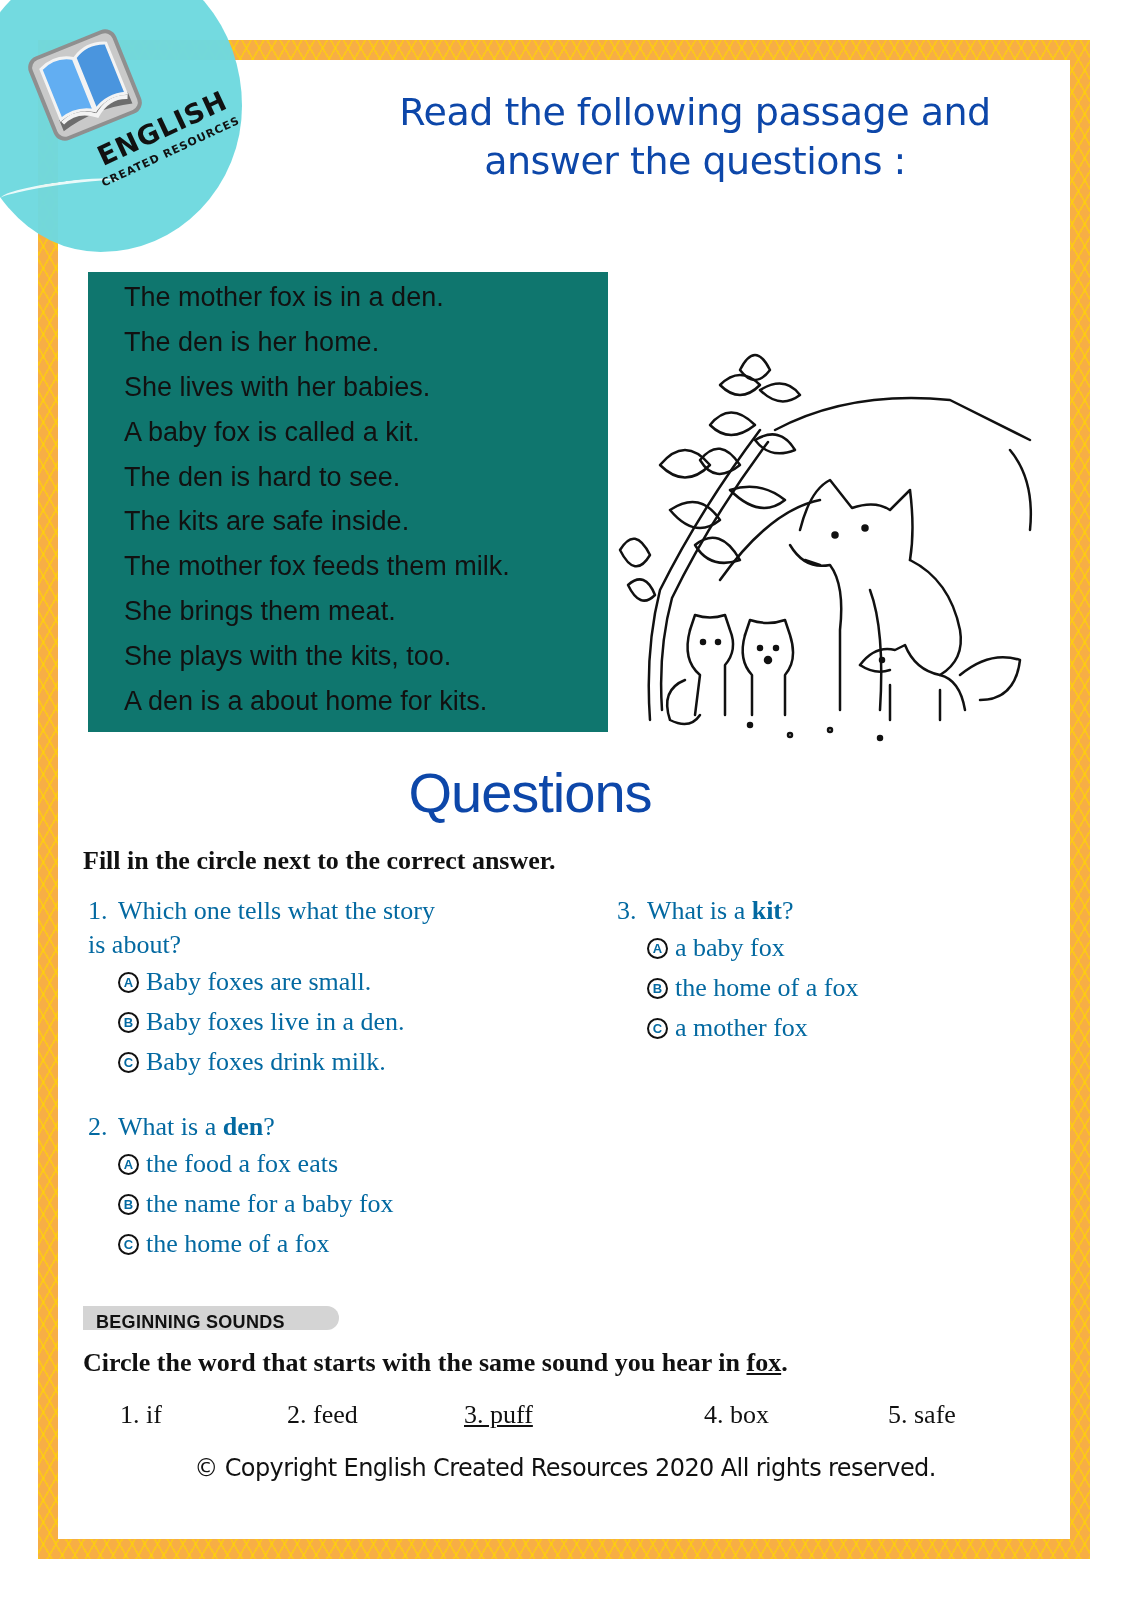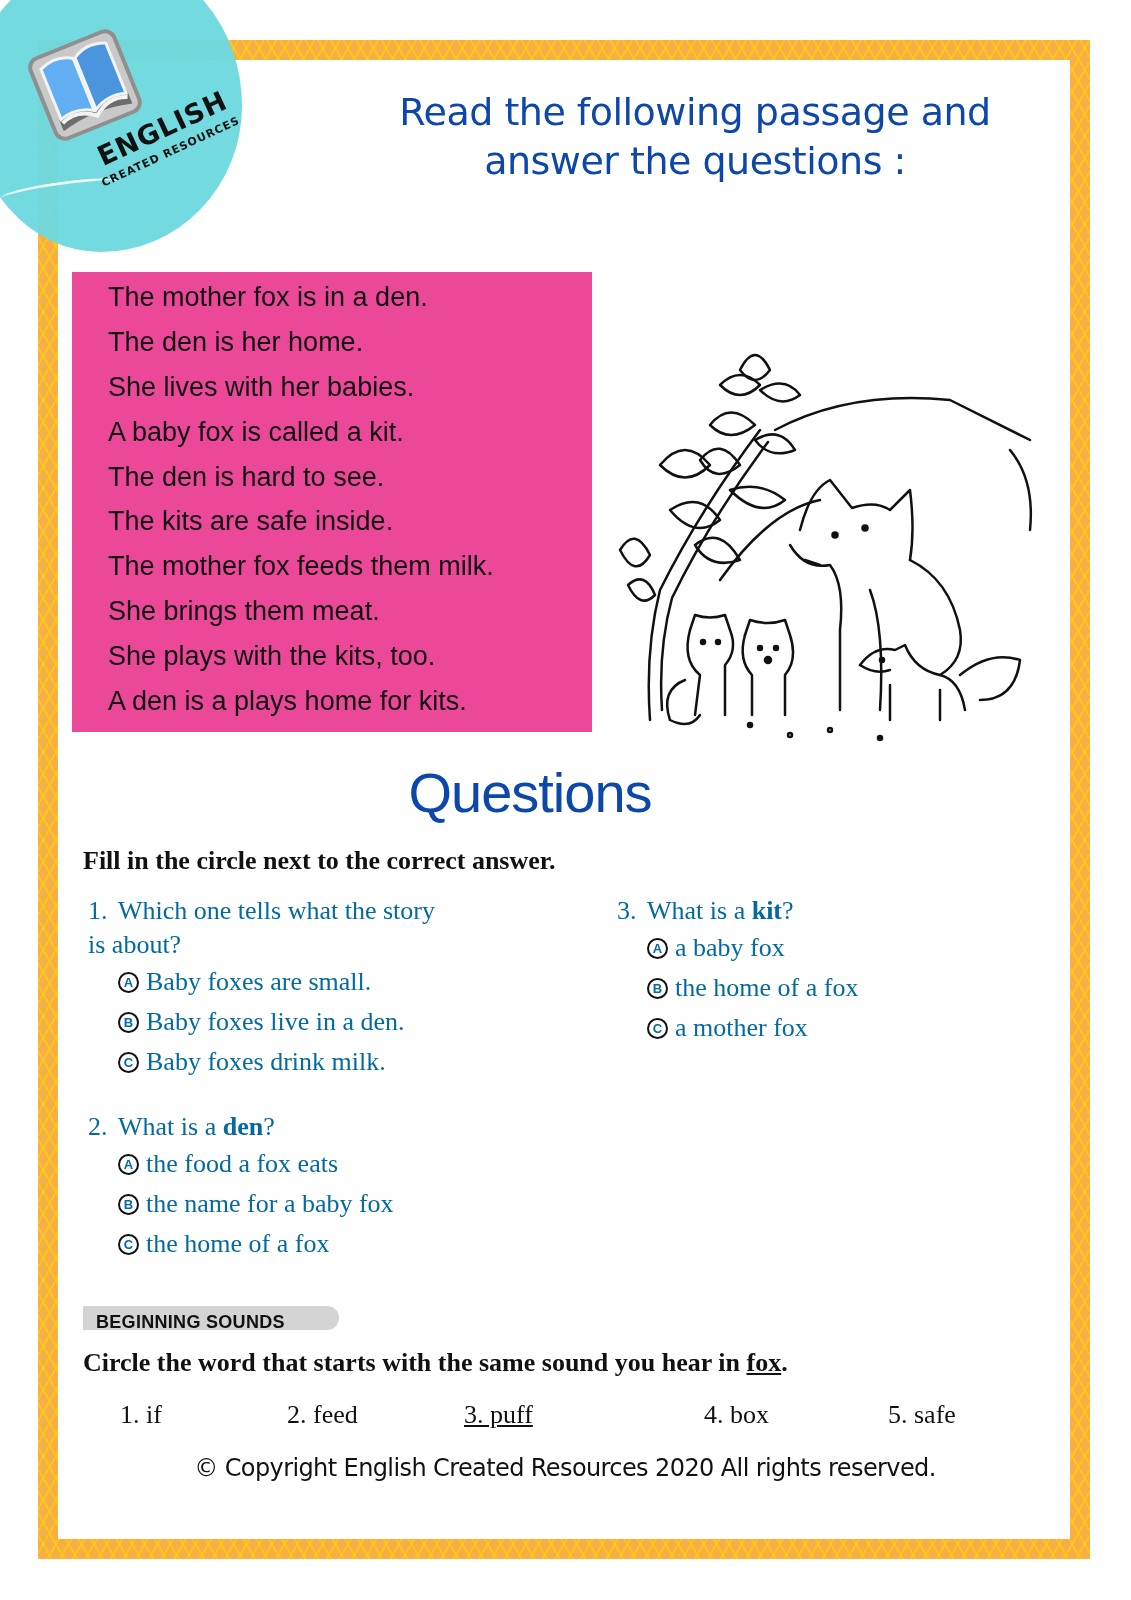--- a/index.html
+++ b/index.html
@@ -44,22 +44,22 @@
 
   
   .title {
     position: absolute; left: 370px; top: 88px; width: 650px;
     font-family: "DejaVu Sans", sans-serif; font-size: 38px; color: #0d47a9;
     text-align: center; line-height: 49px; letter-spacing: -0.5px;
   }
 
   
   .passage {
-    position: absolute; left: 72px; top: 272px; width: 520px; height: 460px;
-    background: #ec4899;
+    position: absolute; left: 88px; top: 272px; width: 520px; height: 460px;
+    background: #0f766e;
   }
   .passage-line {
     position: absolute; left: 36px;
     font-family: "Liberation Sans", sans-serif; font-size: 27px; color: #111;
     white-space: nowrap;
   }
 
   .illustration { position: absolute; left: 590px; top: 330px; width: 445px; height: 420px; }
 
   
@@ -133,21 +133,21 @@
 <div class="passage">
   <div class="passage-line" style="top:10px">The mother fox is in a den.</div>
   <div class="passage-line" style="top:55px">The den is her home.</div>
   <div class="passage-line" style="top:100px">She lives with her babies.</div>
   <div class="passage-line" style="top:145px">A baby fox is called a kit.</div>
   <div class="passage-line" style="top:190px">The den is hard to see.</div>
   <div class="passage-line" style="top:234px">The kits are safe inside.</div>
   <div class="passage-line" style="top:279px">The mother fox feeds them milk.</div>
   <div class="passage-line" style="top:324px">She brings them meat.</div>
   <div class="passage-line" style="top:369px">She plays with the kits, too.</div>
-  <div class="passage-line" style="top:414px">A den is a plays home for kits.</div>
+  <div class="passage-line" style="top:414px">A den is a about home for kits.</div>
 </div>
 
 <svg class="illustration" viewBox="0 0 445 420" fill="none" stroke="#111" stroke-width="2.5" stroke-linecap="round" stroke-linejoin="round">
 
   <path d="M185 100 Q260 60 360 70 Q400 90 440 110"></path>
   <path d="M420 120 Q445 150 440 200"></path>
   <path d="M130 250 Q180 180 230 170"></path>
 
   <path d="M60 390 Q55 320 70 260 Q110 180 170 100"></path>
   <path d="M72 380 Q68 320 82 268 Q120 190 178 112"></path>

